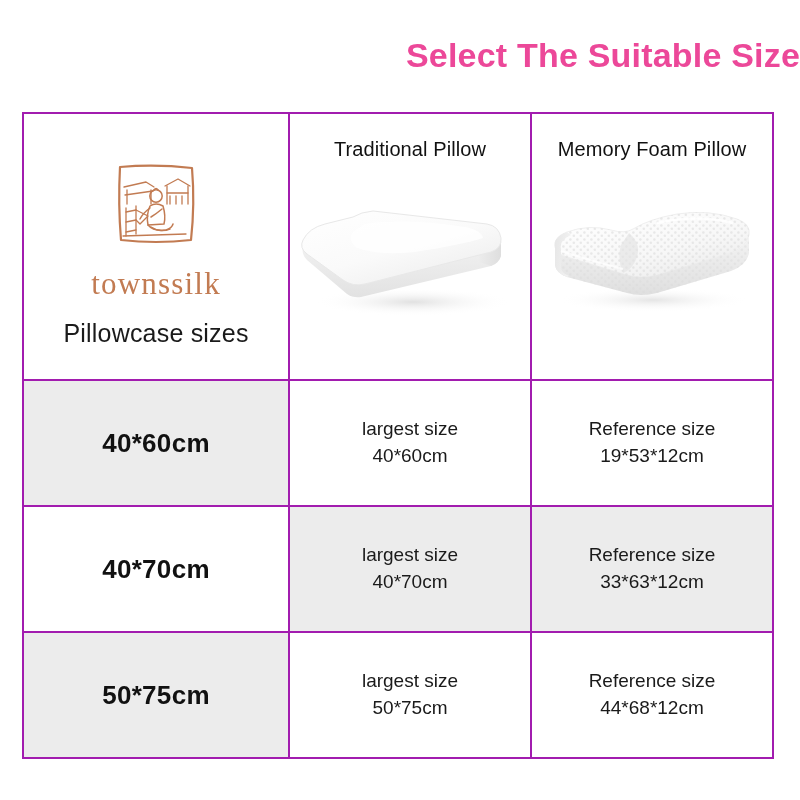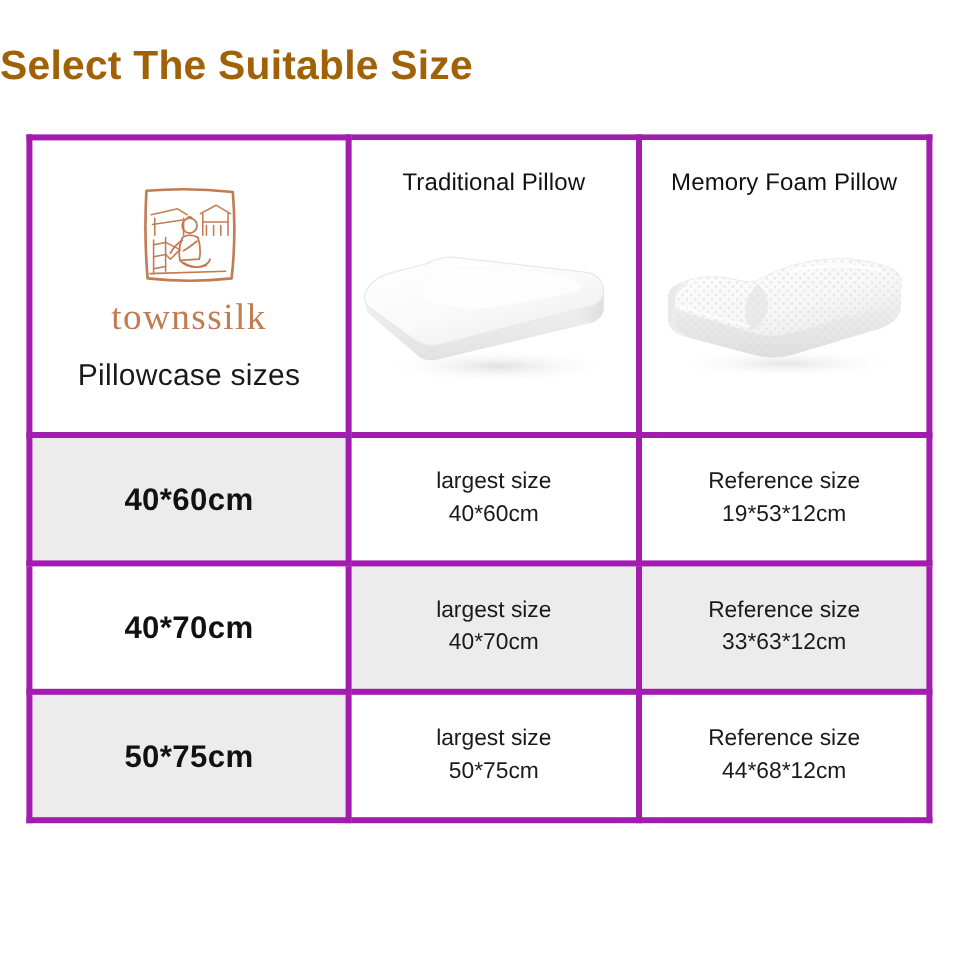--- a/index.html
+++ b/index.html
@@ -21,39 +21,39 @@
     height: 800px;
     box-sizing: border-box;
   }
 
   
   .page-title {
     position: absolute;
     top: 36px;
     left: 0;
     width: 800px;
-    text-align: left;
+    text-align: right;
     font-size: 34px;
     font-weight: 700;
     letter-spacing: 0.2px;
-    color: #a16207;
+    color: #ec4899;
   }
 
   
   .size-table {
     position: absolute;
     left: 22px;
     top: 112px;
     width: 750px;
     border-collapse: collapse;
     table-layout: fixed;
   }
   .size-table td {
-    border: 5px solid #a21caf;
-    padding: 1px;
+    border: 2px solid #a21caf;
+    padding: 12px;
     vertical-align: middle;
     text-align: center;
   }
 
   .col-1 { width: 266px; }
   .col-2 { width: 242px; }
   .col-3 { width: 242px; }
 
   
   .head-cell {
@@ -75,21 +75,21 @@
     padding-top: 34px;
     height: 100%;
     box-sizing: border-box;
   }
   .brand-emblem {
     width: 92px;
     height: 88px;
     display: block;
   }
   .brand-word {
-    margin-top: 8px;
+    margin-top: 20px;
     font-family: "Liberation Serif", serif;
     font-size: 31px;
     letter-spacing: 1.2px;
     color: #c27b52;
     line-height: 1;
   }
   .brand-caption {
     margin-top: 20px;
     font-size: 25px;
     color: #1a1a1a;

